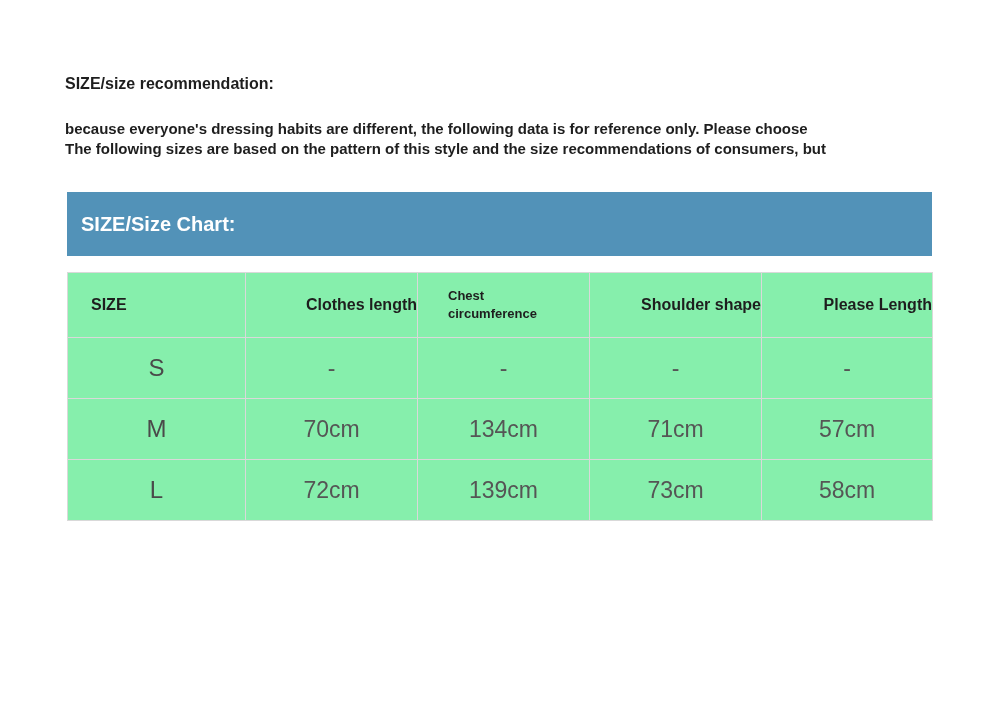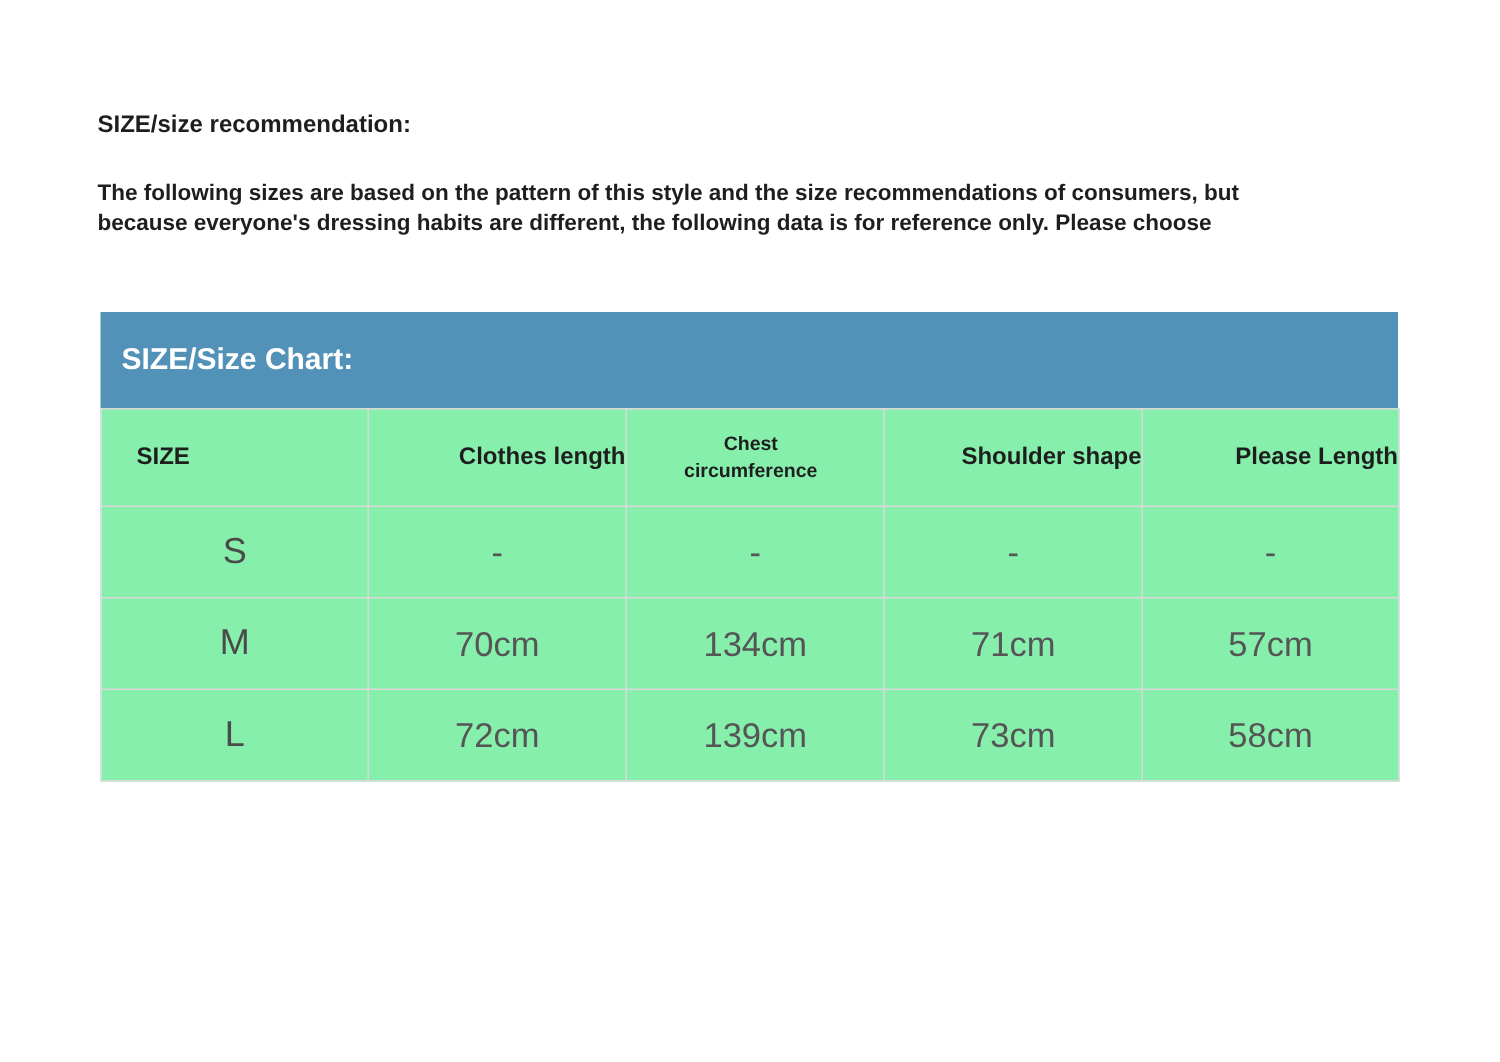--- a/index.html
+++ b/index.html
@@ -32,21 +32,21 @@
     font-weight: bold;
     color: #1e1e1e;
     line-height: 19.5px;
   }
   .intro-text div {
     white-space: nowrap;
   }
   .chart-title-bar {
     position: absolute;
     left: 67px;
-    top: 208px;
+    top: 192px;
     width: 865px;
     height: 64px;
     box-sizing: border-box;
     display: flex;
     align-items: center;
     padding-left: 14px;
   }
   .chart-title-bar span {
     color: #ffffff;
     font-size: 20px;
@@ -81,21 +81,21 @@
   }
   .size-table th.col-chest {
     text-align: left;
     padding-left: 30px;
     font-size: 13px;
     line-height: 1.4;
   }
   .size-table th.col-chest span {
     display: inline-block;
     max-width: 105px;
-    text-align: center;
+    text-align: left;
   }
   .size-table td {
     text-align: center;
     vertical-align: middle;
     color: #555555;
     font-size: 23px;
     font-weight: normal;
   }
   .size-table td.size-cell {
     font-size: 24px;
@@ -107,22 +107,22 @@
   }
 </style>
 </head>
 <body>
 
 <div class="page">
 
   <div class="intro-title">SIZE/size recommendation:</div>
 
   <div class="intro-text">
+    <div>because everyone's dressing habits are different, the following data is for reference only. Please choose</div>
     <div>The following sizes are based on the pattern of this style and the size recommendations of consumers, but</div>
-    <div>because everyone's dressing habits are different, the following data is for reference only. Please choose</div>
   </div>
 
   <div class="chart-title-bar" style="background:#5292b8;">
     <span>SIZE/Size Chart:</span>
   </div>
 
   <table class="size-table">
     <colgroup>
       <col style="width:178px">
       <col style="width:172px">

